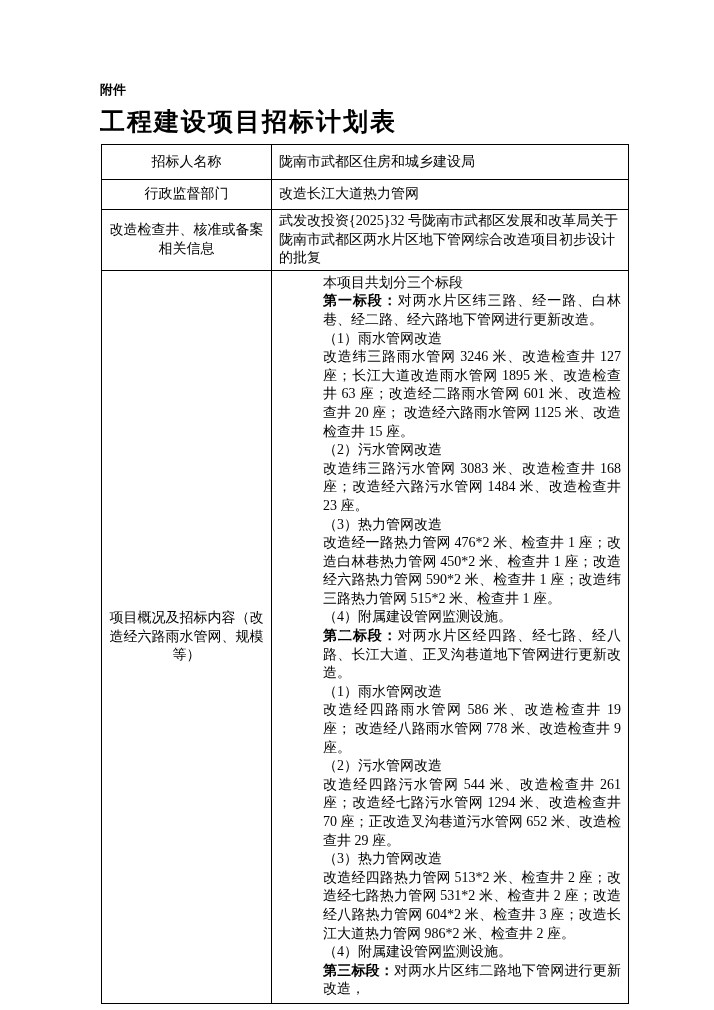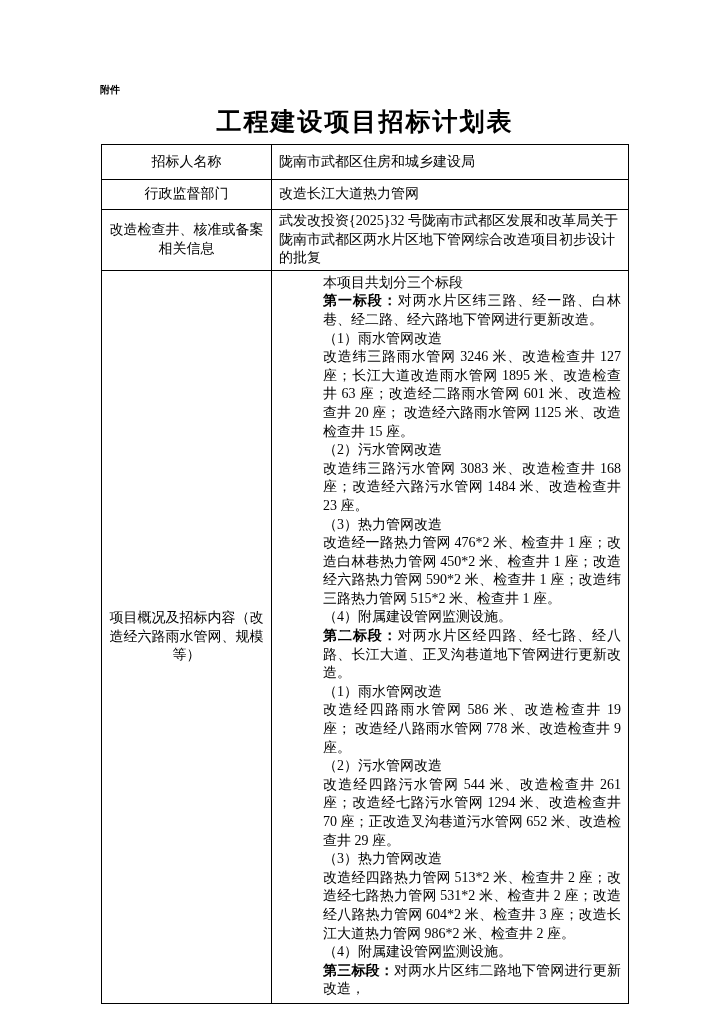--- a/index.html
+++ b/index.html
@@ -10,28 +10,27 @@
     color: #000000;
     overflow: hidden;
   }
   .page {
     width: 714px; height: 1010px;
     padding-top: 82px;
     background: #ffffff;
   }
   .attachment {
     margin-left: 100px;
-    font-size: 10px;
+    font-size: 13px;
     font-weight: bold;
     line-height: 16px;
   }
   .doc-title {
     width: 530px;
     margin: 9px 0 7px 100px;
-    text-align: center;
     font-size: 25px;
     font-weight: bold;
     letter-spacing: 2px;
     line-height: 30px;
   }
   table.bid-table {
     border-collapse: collapse;
     table-layout: fixed;
     width: 527px;
     margin-left: 101px;

